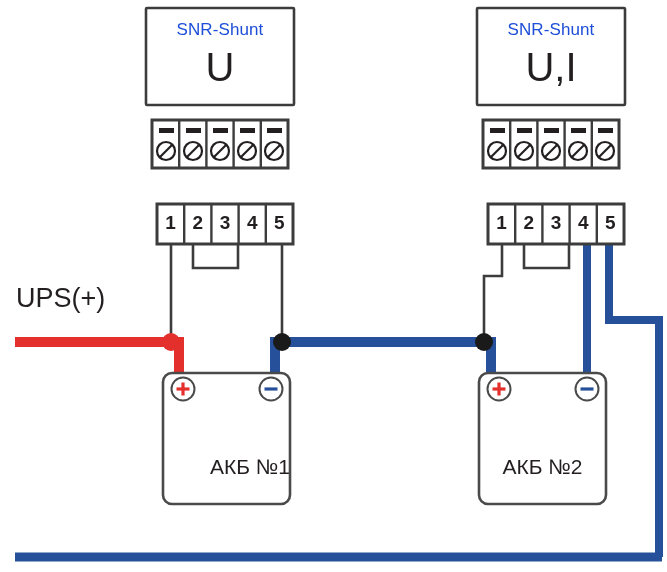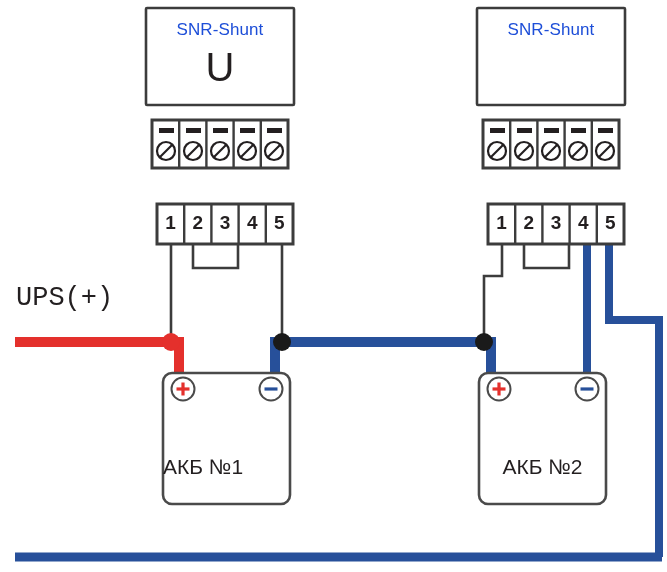--- a/index.html
+++ b/index.html
@@ -199,25 +199,26 @@
   <div class="txt mod-name" style="left:146px;top:20px;width:148px;text-align:center;">SNR-Shunt</div>
   <div class="txt mod-mode" style="left:146px;top:47px;width:148px;text-align:center;">U</div>
 
   <div class="txt tnum" style="left:157px;top:212px;width:27.2px;text-align:center;">1</div>
   <div class="txt tnum" style="left:184.2px;top:212px;width:27.2px;text-align:center;">2</div>
   <div class="txt tnum" style="left:211.4px;top:212px;width:27.2px;text-align:center;">3</div>
   <div class="txt tnum" style="left:238.6px;top:212px;width:27.2px;text-align:center;">4</div>
   <div class="txt tnum" style="left:265.8px;top:212px;width:27.2px;text-align:center;">5</div>
 
   <div class="txt mod-name" style="left:477px;top:20px;width:148px;text-align:center;">SNR-Shunt</div>
+  <div class="txt mod-mode" style="left:477px;top:47px;width:148px;text-align:center;">U,I</div>
 
   <div class="txt tnum" style="left:488px;top:212px;width:27.2px;text-align:center;">1</div>
   <div class="txt tnum" style="left:515.2px;top:212px;width:27.2px;text-align:center;">2</div>
   <div class="txt tnum" style="left:542.4px;top:212px;width:27.2px;text-align:center;">3</div>
   <div class="txt tnum" style="left:569.6px;top:212px;width:27.2px;text-align:center;">4</div>
   <div class="txt tnum" style="left:596.8px;top:212px;width:27.2px;text-align:center;">5</div>
 
-  <div class="txt bat-cap" style="left:163px;top:455px;width:127px;text-align:left;">АКБ №1</div>
+  <div class="txt bat-cap" style="left:163px;top:455px;width:127px;text-align:right;">АКБ №1</div>
   <div class="txt bat-cap" style="left:479px;top:455px;width:127px;text-align:center;">АКБ №2</div>
 
-  <div class="txt ups-lab" style="left:16px;top:283px;font-family:Liberation Mono, monospace;">UPS(+)</div>
+  <div class="txt ups-lab" style="left:16px;top:283px;">UPS(+)</div>
 
 </div>
 
 </body></html>

